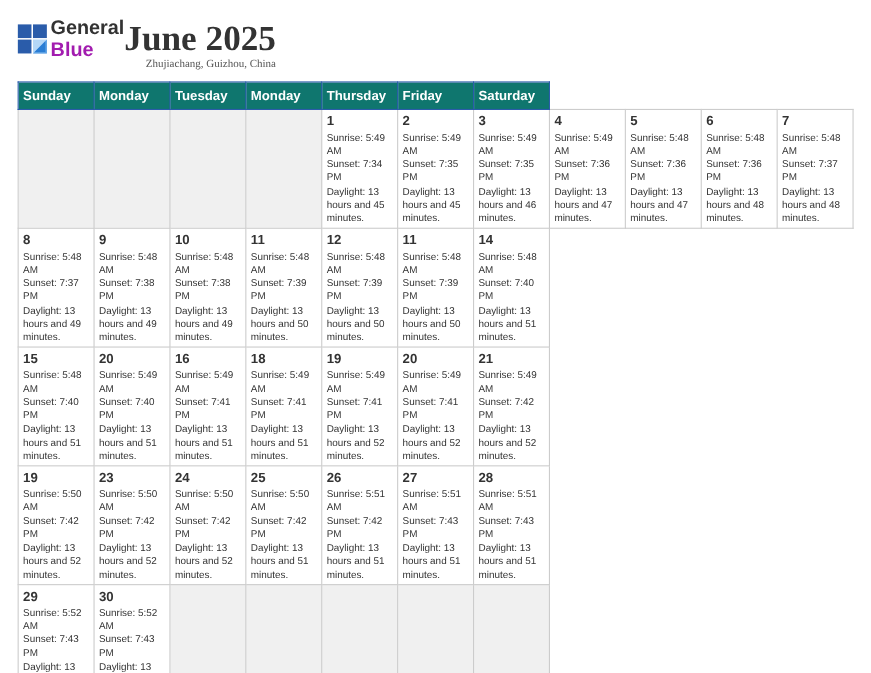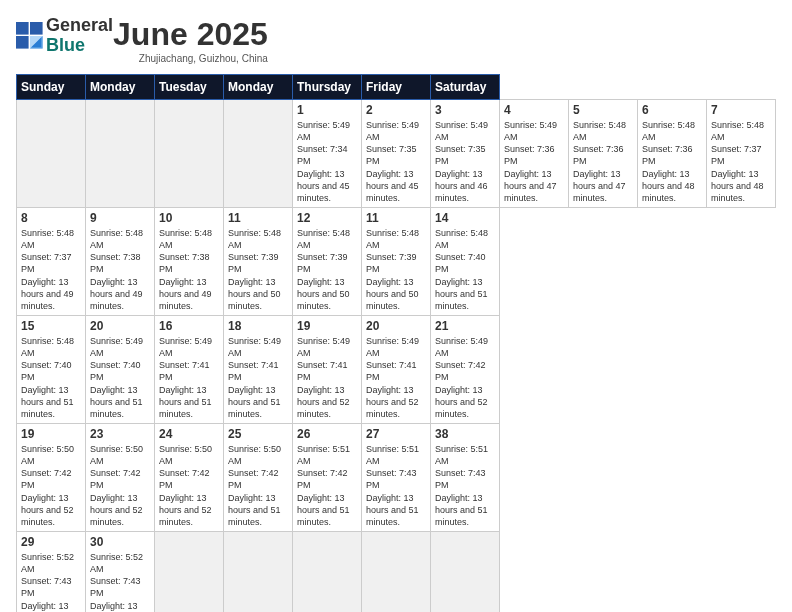--- a/index.html
+++ b/index.html
@@ -30,37 +30,38 @@
       color: #333;
       line-height: 1.1;
     }
     .logo-icon {
       width: 28px;
       height: 28px;
       margin-right: 2px;
     }
     .title-block {
       text-align: right;
+      font-family: Liberation Serif, serif;
     }
     .month-title {
       font-size: 32px;
       font-weight: bold;
       color: #333;
     }
     .location {
       font-size: 10px;
       color: #555;
     }
     table {
       width: 100%;
       border-collapse: collapse;
       table-layout: fixed;
     }
     th {
-      background-color: #0f172a;
+      background-color: #0f766e;
       color: #fff;
       font-size: 12px;
       font-weight: bold;
       padding: 5px 4px;
       text-align: left;
       border: 1px solid #2a5caa;
     }
     td {
       border: 1px solid #ccc;
       vertical-align: top;
@@ -94,21 +95,21 @@
       <svg class="logo-icon" viewBox="0 0 40 40">
         <rect x="0" y="0" width="18" height="18" fill="#2a5caa"></rect>
         <rect x="20" y="0" width="18" height="18" fill="#2a5caa"></rect>
         <rect x="0" y="20" width="18" height="18" fill="#2a5caa"></rect>
         <path d="M20,38 L38,20 L38,38 Z" fill="#4a90d9"></path>
         <path d="M20,20 L38,20 L38,38 L20,38 Z" fill="#6ab0f0" opacity="0.5"></path>
         <polygon points="22,36 36,22 36,36" fill="#2a7dd4"></polygon>
       </svg>
       <div class="logo-text">
         <div>General</div>
-        <div style="color:#0f766e;">Blue</div>
+        <div style="color:#a21caf;">Blue</div>
       </div>
     </div>
     <div class="title-block">
       <div class="month-title">June 2025</div>
       <div class="location">Zhujiachang, Guizhou, China</div>
     </div>
   </div>
 
   <table>
     <thead>
@@ -236,21 +237,21 @@
           </td>
           <td>
             <span class="day-num">26</span>
             <div class="day-info">Sunrise: 5:51 AM<br>Sunset: 7:42 PM<br>Daylight: 13 hours and 51 minutes.</div>
           </td>
           <td>
             <span class="day-num">27</span>
             <div class="day-info">Sunrise: 5:51 AM<br>Sunset: 7:43 PM<br>Daylight: 13 hours and 51 minutes.</div>
           </td>
           <td>
-            <span class="day-num">38</span>
+            <span class="day-num">28</span>
             <div class="day-info">Sunrise: 5:51 AM<br>Sunset: 7:43 PM<br>Daylight: 13 hours and 51 minutes.</div>
           </td>
         </tr>
         <tr>
           <td>
             <span class="day-num">29</span>
             <div class="day-info">Sunrise: 5:52 AM<br>Sunset: 7:43 PM<br>Daylight: 13 hours and 51 minutes.</div>
           </td>
           <td>
             <span class="day-num">30</span>

